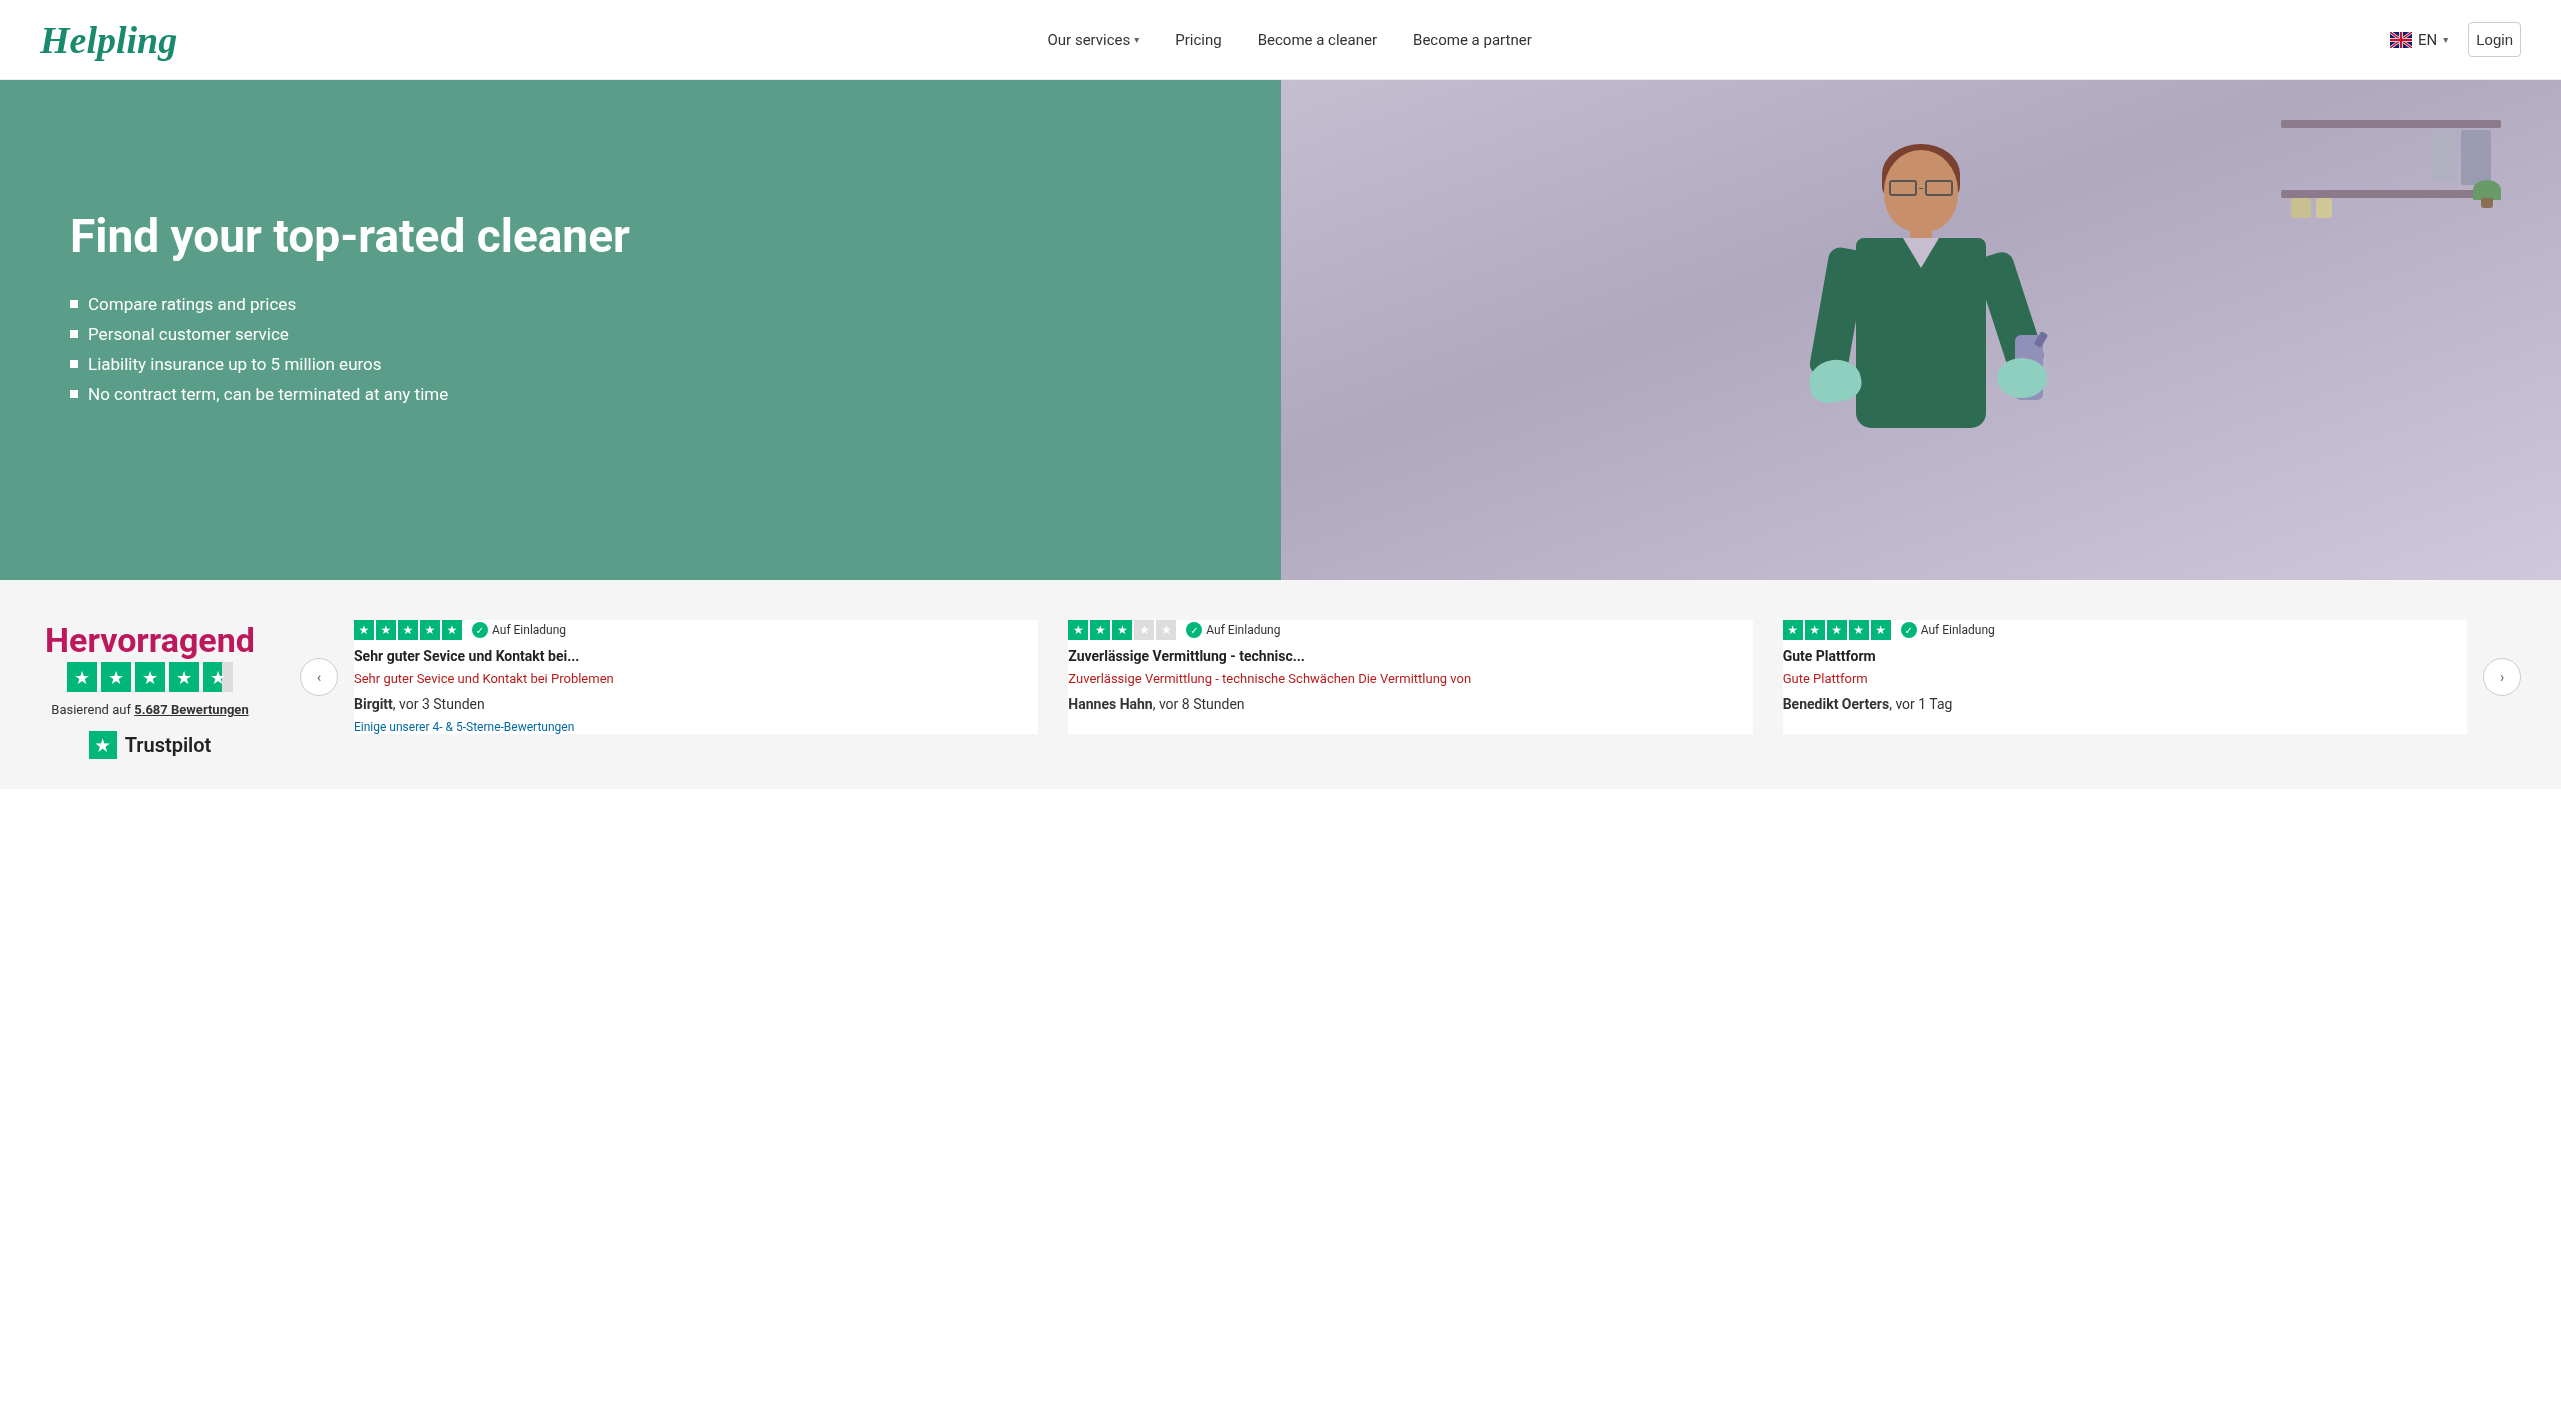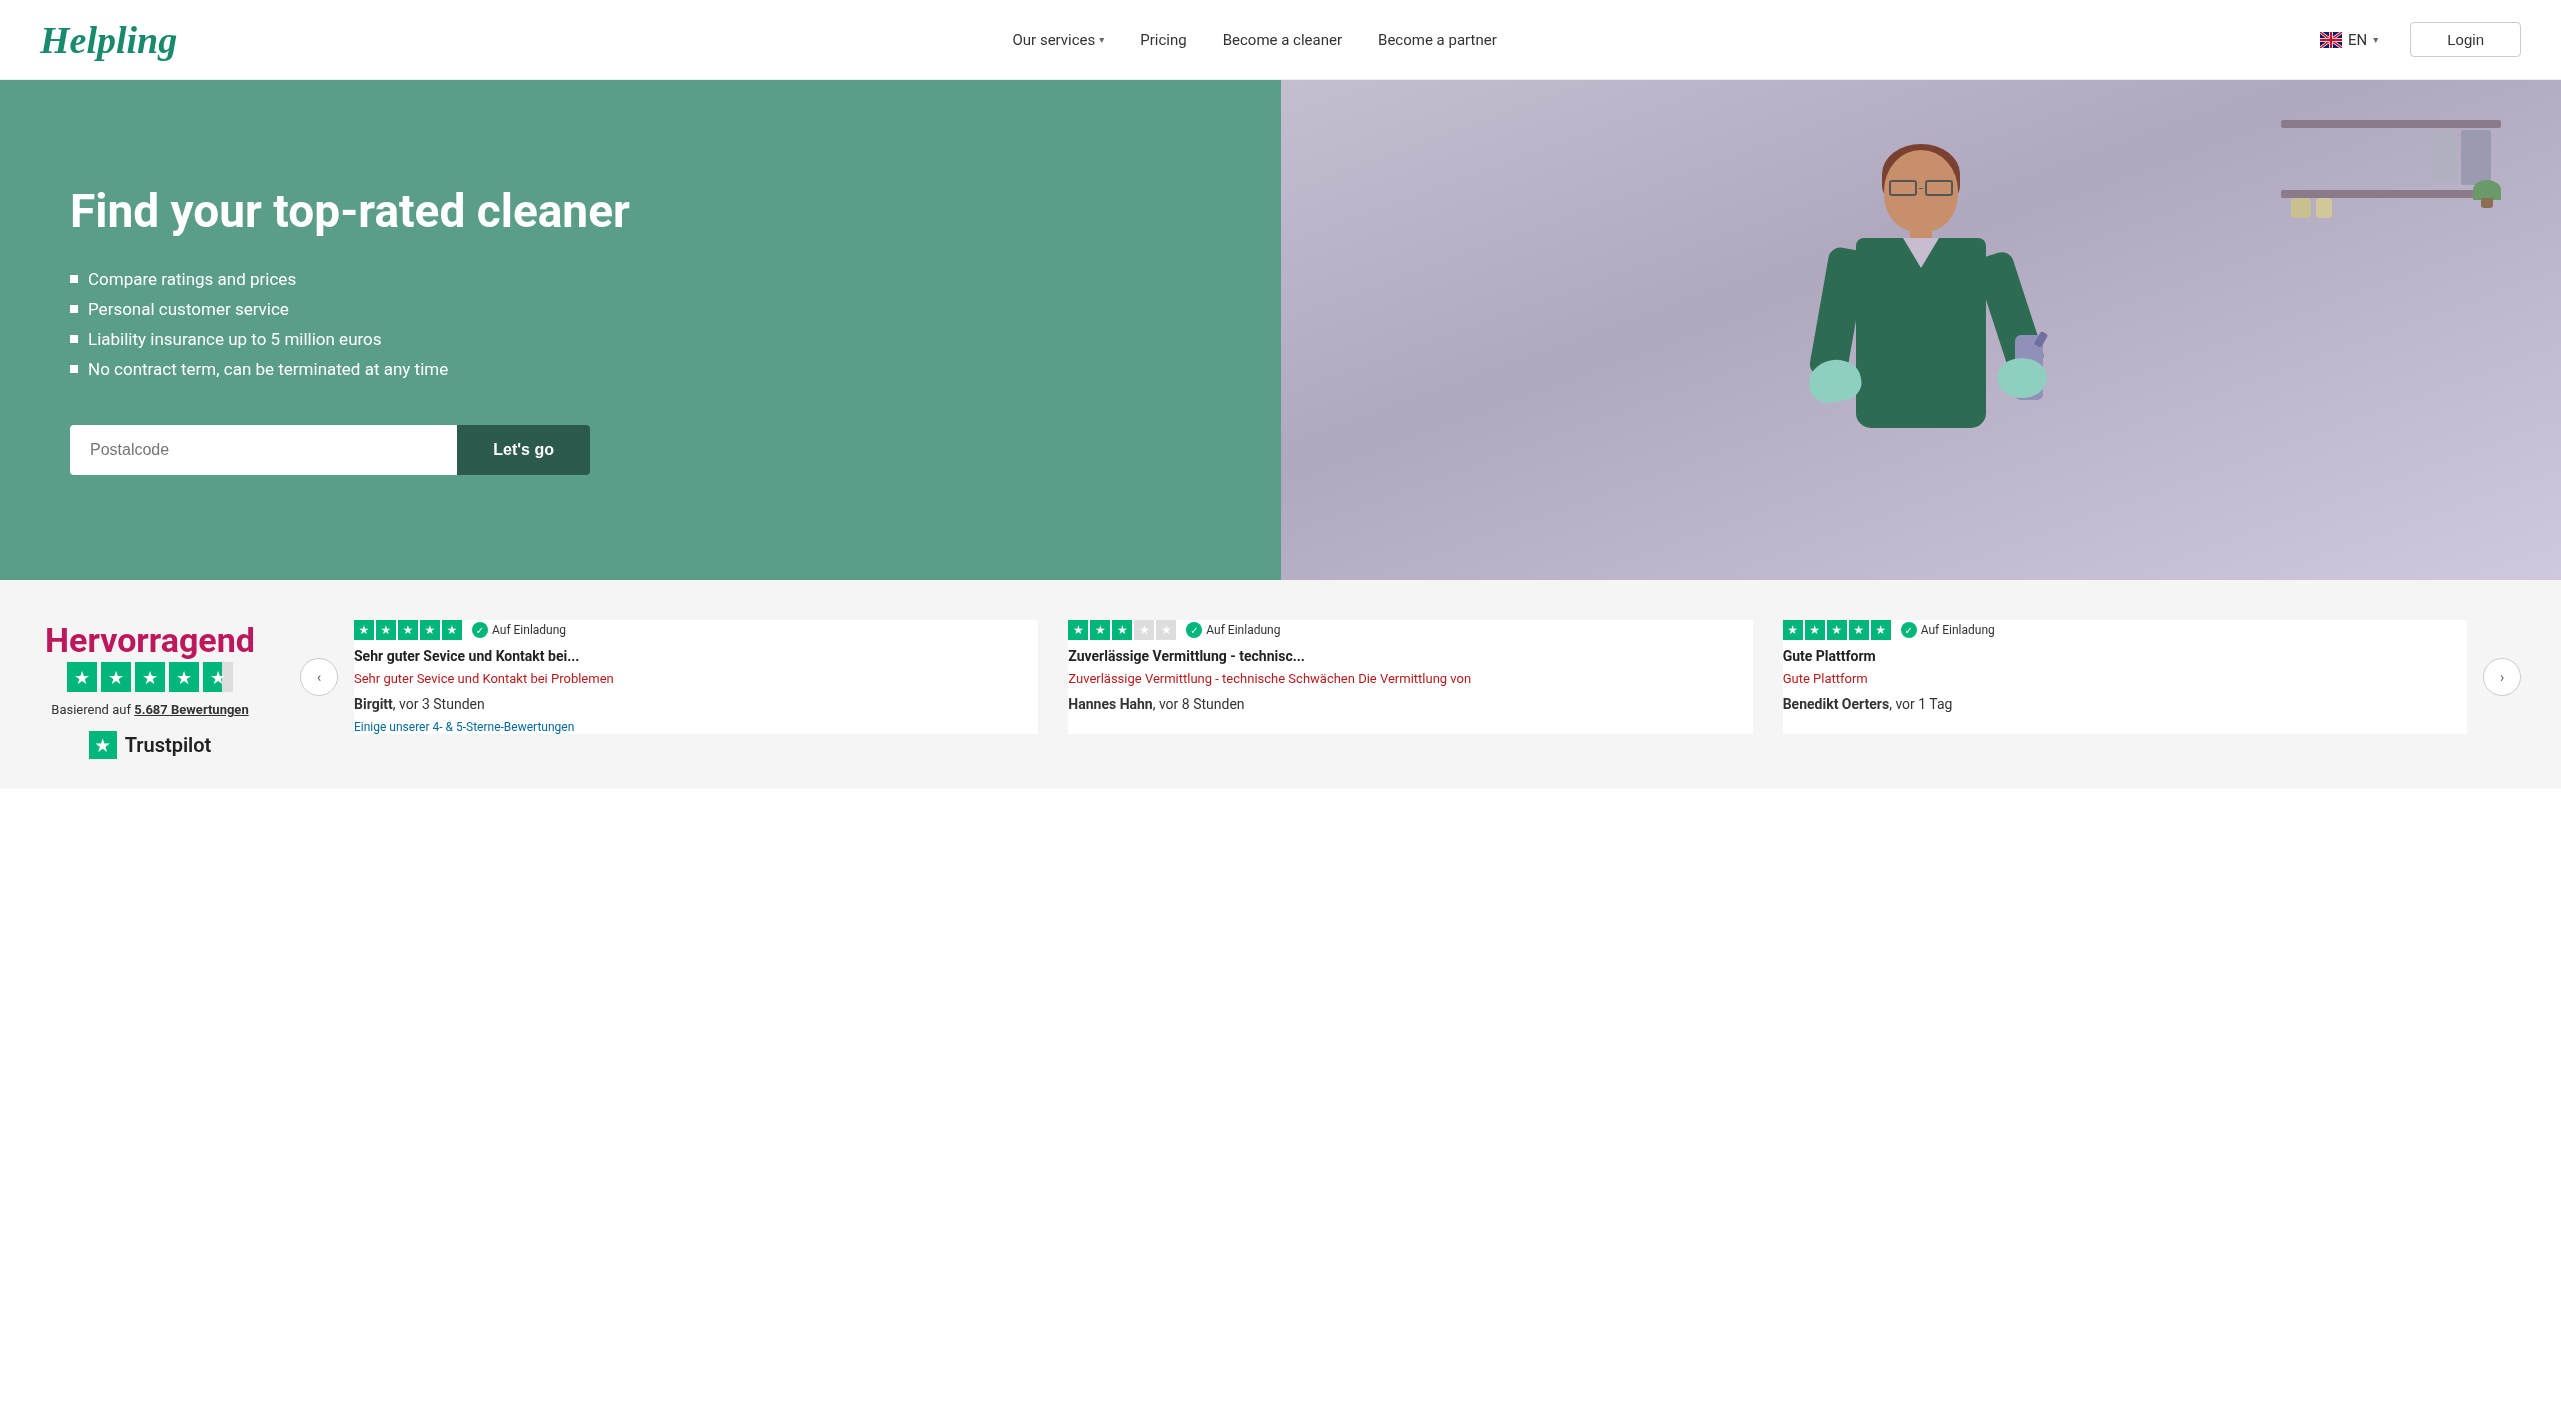--- a/index.html
+++ b/index.html
@@ -52,27 +52,26 @@
     .lang-selector {
       display: flex;
       align-items: center;
       gap: 6px;
       cursor: pointer;
       font-size: 15px;
       color: #333;
     }
     .login-btn {
       border: 1px solid #ccc;
-      padding: 8px 36px;
+      padding: 8px 7px;
       border-radius: 4px;
       font-size: 15px;
       cursor: pointer;
       background: #fff;
       color: #333;
-      margin-left: 12px;
     }
 
     
     .hero {
       display: flex;
       height: 500px;
       position: relative;
     }
     .hero-left {
       width: 50%;
@@ -385,24 +384,20 @@
       </li>
       <li>
         <span class="bullet-square"></span>
         <span>Liability insurance up to 5 million euros</span>
       </li>
       <li>
         <span class="bullet-square"></span>
         <span>No contract term, can be terminated at any time</span>
       </li>
     </ul>
-    <div class="hero-form">
-      <input class="postal-input" type="text" placeholder="Postalcode" style="">
-      <button class="go-btn">Let's go</button>
-    </div>
   </div>
   <div class="hero-right">
 
     <div style="width:100%;height:100%;background:linear-gradient(160deg,#c5bdd0 0%,#b0a8be 40%,#d0c8dc 100%);display:flex;align-items:center;justify-content:center;position:relative;">
 
       <div style="position:absolute;right:60px;top:40px;width:220px;height:160px;">
         <div style="position:absolute;top:0;left:0;right:0;height:8px;background:#8a7a8a;border-radius:2px;"></div>
         <div style="position:absolute;top:70px;left:0;right:0;height:8px;background:#8a7a8a;border-radius:2px;"></div>
 
         <div style="position:absolute;top:10px;right:10px;width:30px;height:55px;background:#9a9ab0;border-radius:2px;"></div>

